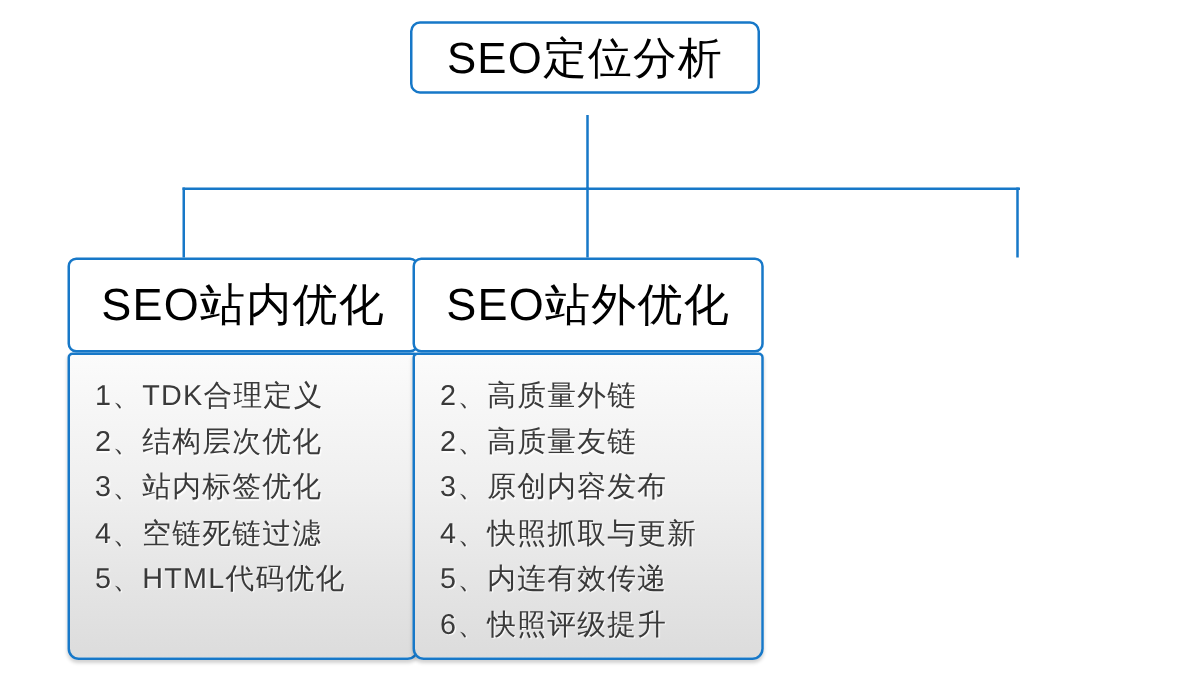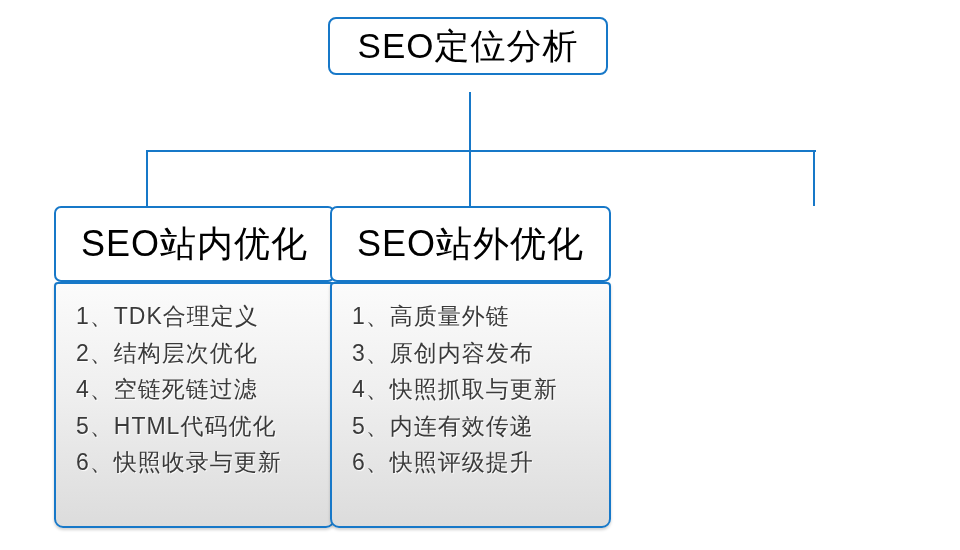--- a/index.html
+++ b/index.html
@@ -109,30 +109,31 @@
   <div id="rail" class="line h"></div>
   <div id="drop-left" class="line v"></div>
   <div id="drop-mid" class="line v"></div>
   <div id="drop-right" class="line v"></div>
 
   <div id="branch-0" class="branch">
     <div class="branch-header">SEO站内优化</div>
     <div class="branch-body">
       <div class="branch-item">1、TDK合理定义</div>
       <div class="branch-item">2、结构层次优化</div>
+      <div class="branch-item">3、站内标签优化</div>
       <div class="branch-item">4、空链死链过滤</div>
       <div class="branch-item">5、HTML代码优化</div>
-      <div class="branch-item">6、快照收录与更新</div>
     </div>
   </div>
 
   <div id="branch-1" class="branch">
     <div class="branch-header">SEO站外优化</div>
     <div class="branch-body">
-      <div class="branch-item">1、高质量外链</div>
+      <div class="branch-item">2、高质量外链</div>
+      <div class="branch-item">2、高质量友链</div>
       <div class="branch-item">3、原创内容发布</div>
       <div class="branch-item">4、快照抓取与更新</div>
       <div class="branch-item">5、内连有效传递</div>
       <div class="branch-item">6、快照评级提升</div>
     </div>
   </div>
 
   <div id="branch-2" class="branch">
   </div>
 

